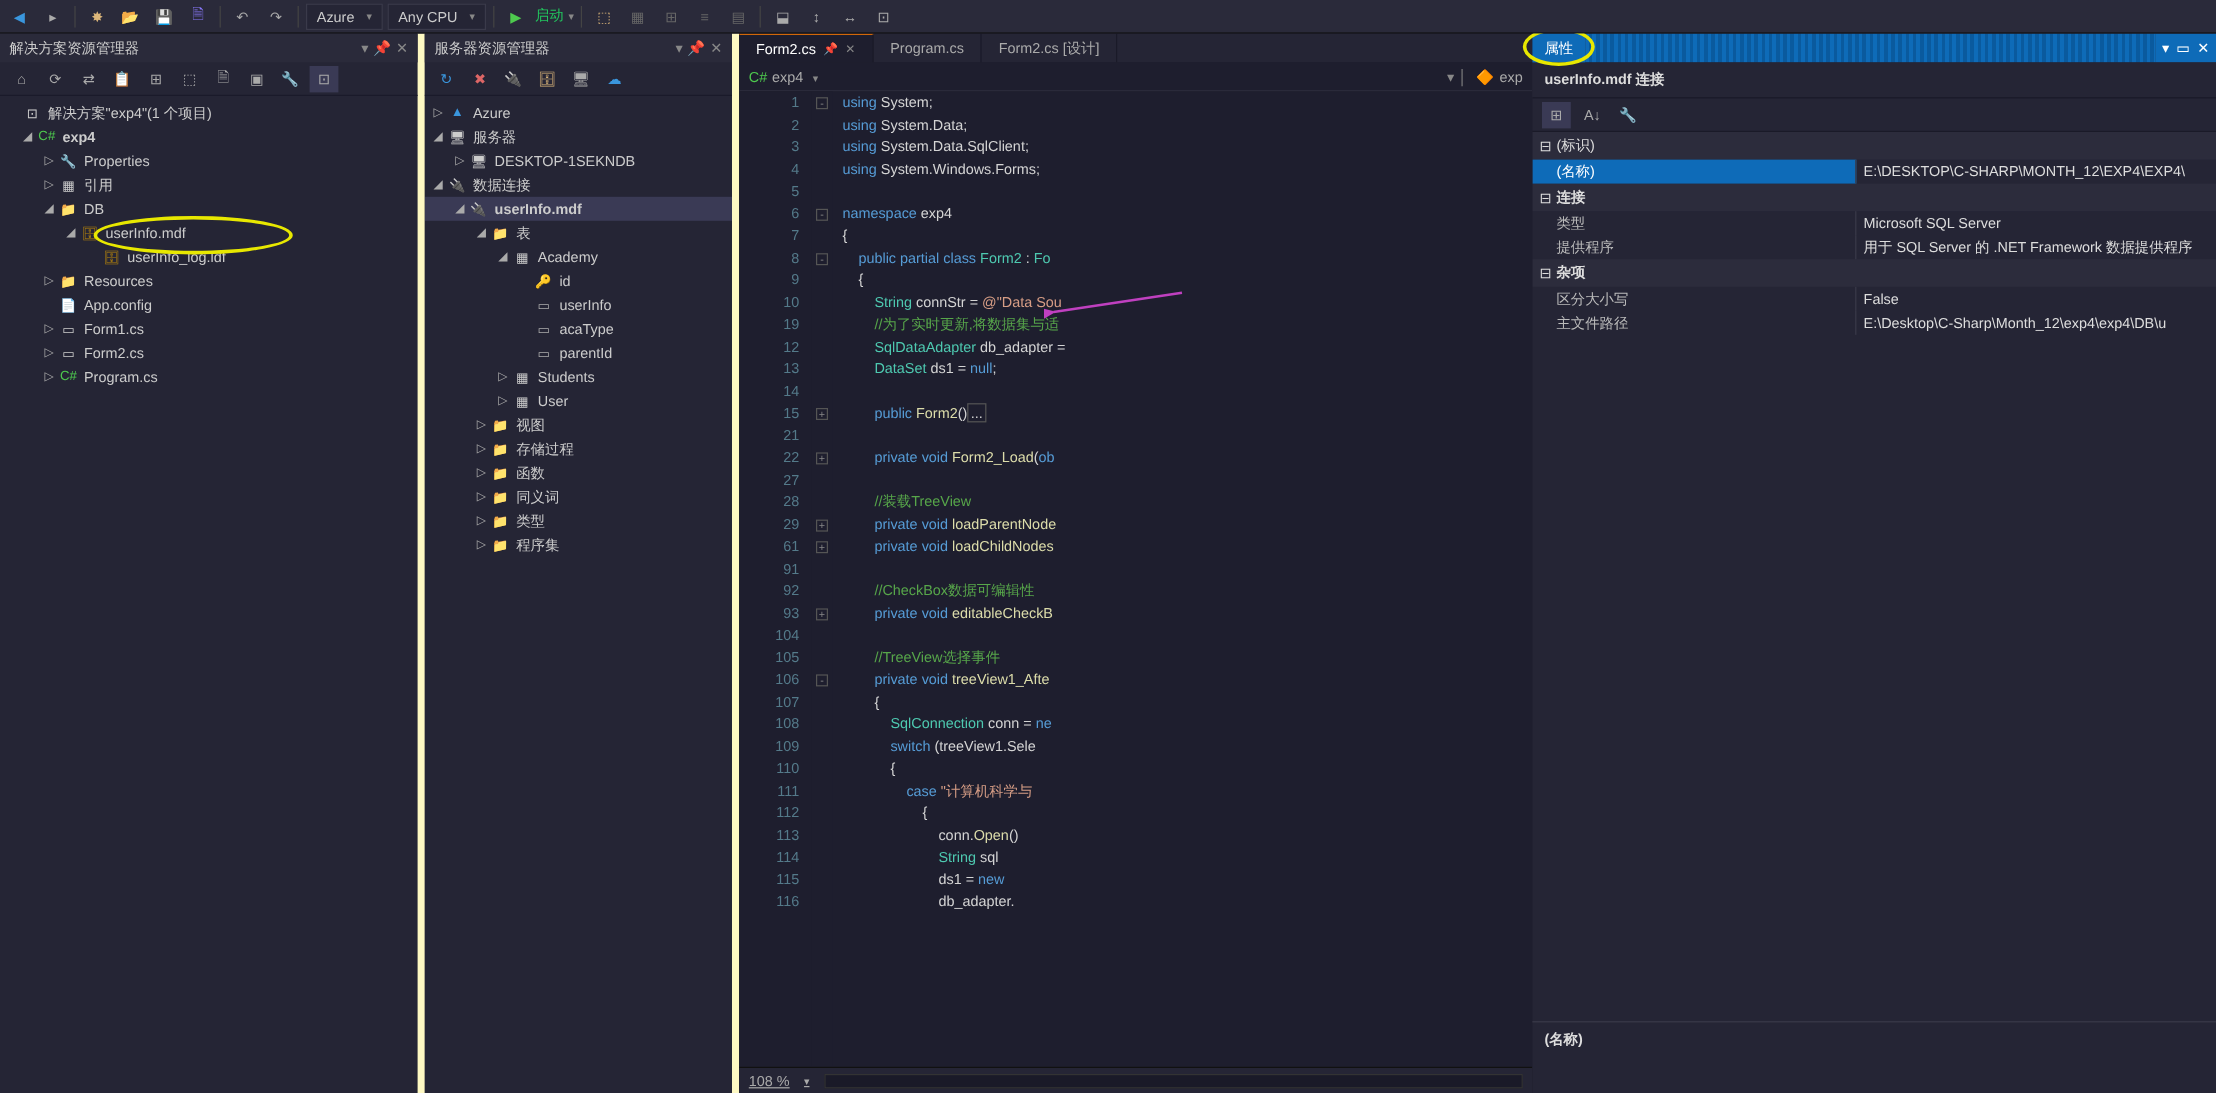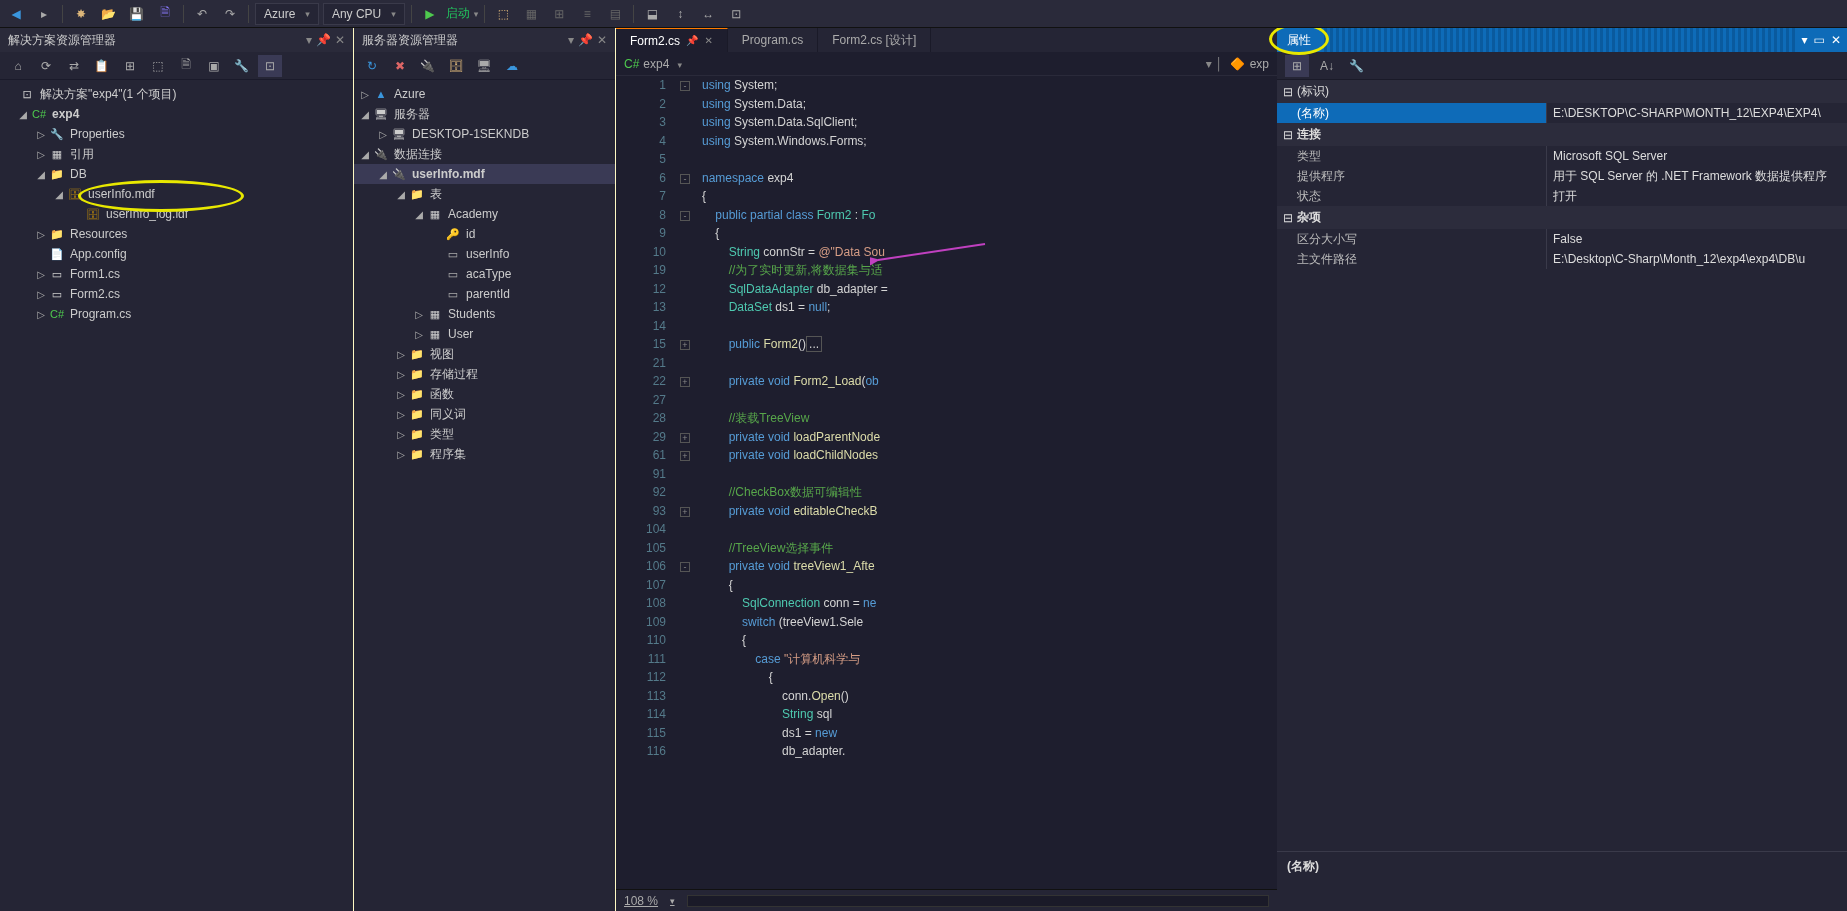--- a/index.html
+++ b/index.html
@@ -10,21 +10,21 @@
 .toolbar { height: 28px; background: #2a2a3a; display: flex; align-items: center; padding: 0 4px; border-bottom: 1px solid #111; gap: 4px; }
 .tb-btn { width: 24px; height: 22px; display: inline-flex; align-items: center; justify-content: center; color: #aaa; cursor: pointer; }
 .tb-sep { width: 1px; height: 18px; background: #444; margin: 0 2px; }
 .tb-combo { height: 22px; background: #252535; border: 1px solid #3a3a4a; color: #ccc; padding: 0 8px; display: inline-flex; align-items: center; gap: 6px; cursor: pointer; }
 .tb-play { color: #4ec94e; }
 
 
 .body { flex: 1; display: flex; overflow: hidden; }
 
 
-.panel { display: flex; flex-direction: column; background: #252535; border-right: 1px solid #fef9c3; }
+.panel { display: flex; flex-direction: column; background: #252535; border-right: 6px solid #fef9c3; }
 .panel-title { height: 24px; background: #2a2a3a; display: flex; align-items: center; padding: 0 8px; color: #ccc; font-size: 12px; justify-content: space-between; }
 .panel-title .icons { display: flex; gap: 4px; color: #888; }
 .panel-tb { height: 28px; display: flex; align-items: center; padding: 0 6px; gap: 4px; border-bottom: 1px solid #1a1a2a; }
 .panel-search { height: 26px; background: #1a1a28; margin: 2px 4px; display: flex; align-items: center; padding: 0 6px; color: #888; justify-content: space-between; }
 
 
 .tree { flex: 1; overflow: auto; padding: 4px 0; }
 .tree-row { display: flex; align-items: center; height: 20px; padding-right: 8px; cursor: pointer; white-space: nowrap; }
 .tree-row.sel { background: #3a3a55; }
 .exp { width: 14px; text-align: center; color: #aaa; font-size: 10px; }
@@ -442,20 +442,21 @@
         <div class="props-tab hl hl-attr">
             <span>属性</span>
           </div>
         <div class="props-tab-fill"></div>
         <div class="props-tab-icons">
             <span>▾</span>
             <span>▭</span>
             <span>✕</span>
           </div>
       </div>
+      <div class="props-head">userInfo.mdf 连接</div>
       <div class="props-tb">
         <span class="tb-btn" style="background:#3a3a55">⊞</span>
         <span class="tb-btn">A↓</span>
         <span class="tb-btn" style="color:#888">🔧</span>
       </div>
       <div class="props-grid">
         <div class="pg-cat">
             <span>⊟</span>
             <span>(标识)</span>
           </div>
@@ -467,24 +468,20 @@
             <span>⊟</span>
             <b>连接</b>
           </div>
         <div class="pg-row">
             <div class="pg-name">类型</div>
             <div class="pg-val">Microsoft SQL Server</div>
           </div>
         <div class="pg-row">
             <div class="pg-name">提供程序</div>
             <div class="pg-val">用于 SQL Server 的 .NET Framework 数据提供程序</div>
-          </div>
-        <div class="pg-row">
-            <div class="pg-name">状态</div>
-            <div class="pg-val">打开</div>
           </div>
         <div class="pg-cat">
             <span>⊟</span>
             <b>杂项</b>
           </div>
         <div class="pg-row">
             <div class="pg-name">区分大小写</div>
             <div class="pg-val">False</div>
           </div>
         <div class="pg-row">

